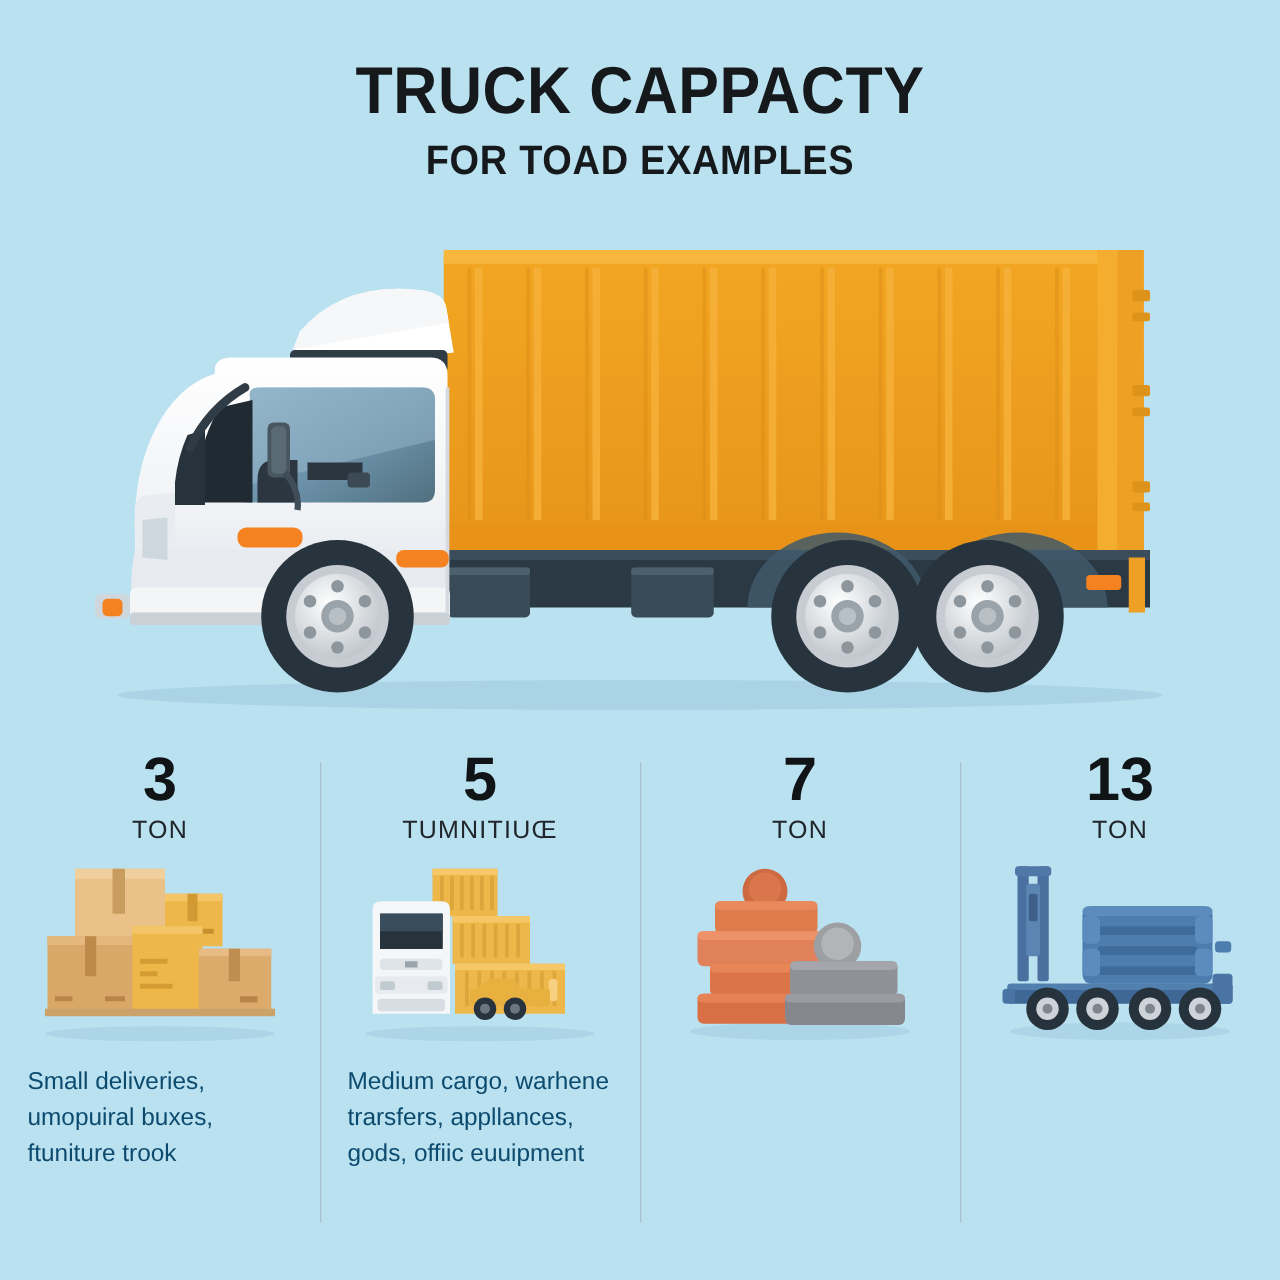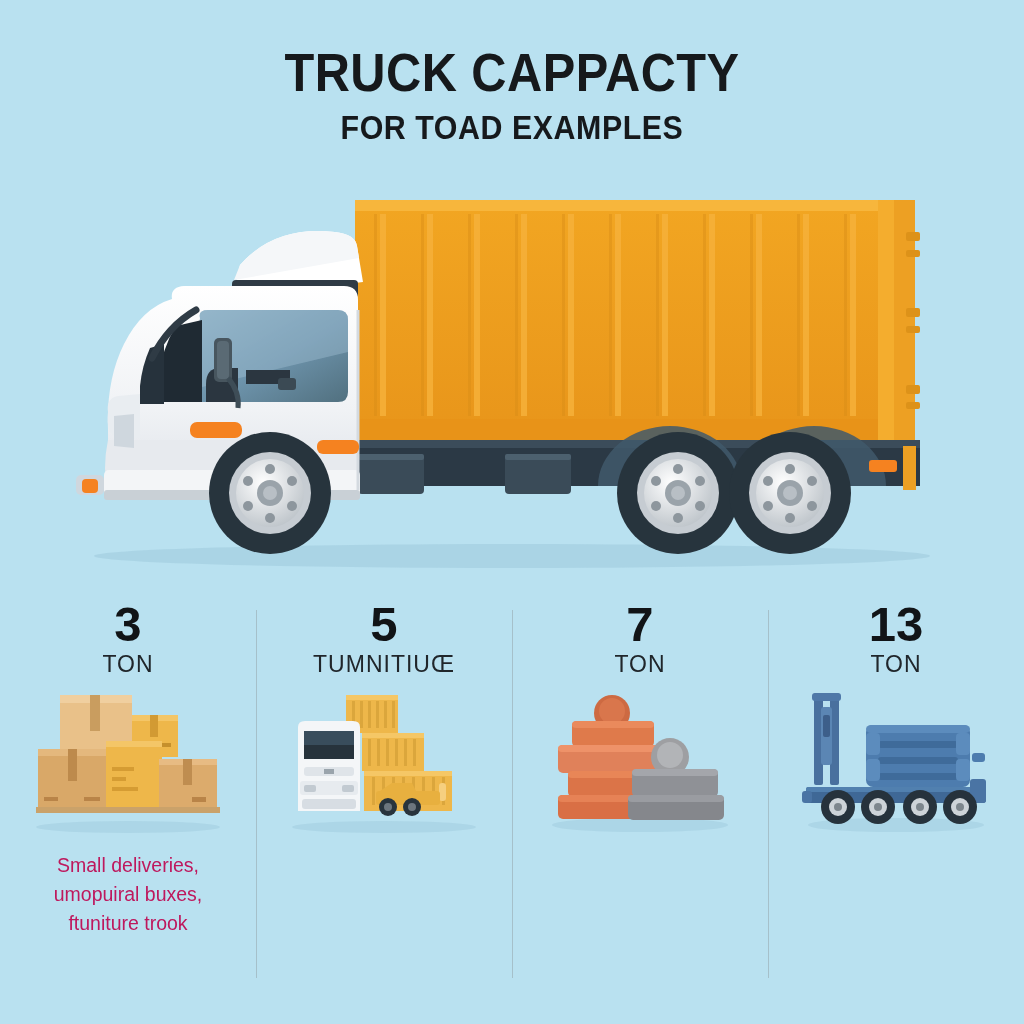--- a/index.html
+++ b/index.html
@@ -44,32 +44,32 @@
   .col + .col::before{
     content:"";position:absolute;left:0;top:14px;width:1px;height:368px;
     background:#9fb4bd;opacity:.75;
   }
   .col-num{
     font-size:49px;line-height:52px;font-weight:bold;color:#111417;
     font-family:"Liberation Sans Narrow","Liberation Sans",sans-serif;
     margin-top:2px;
   }
   .col-unit{
-    font-size:23px;line-height:22px;color:#20262b;letter-spacing:1px;
+    font-size:20px;line-height:22px;color:#20262b;letter-spacing:1px;
     font-family:"Liberation Sans Narrow","Liberation Sans",sans-serif;
     margin-top:3px;
   }
   .col-art{
     width:100%;height:150px;margin-top:12px;
     display:flex;align-items:flex-end;justify-content:center;
   }
   .col-art svg{display:block;}
   .col-desc{
-    margin-top:14px;width:212px;text-align:center;
-    font-size:19.5px;line-height:29px;color:#be185d;
+    margin-top:14px;width:212px;
+    font-size:19.5px;line-height:29px;color:#0c4a6e;
     font-family:"Liberation Sans Narrow","Liberation Sans",sans-serif;
   }
 </style>
 </head>
 <body>
 
 <div id="canvas">
 
   <div class="title-block">
     <div class="title-main">TRUCK CAPPACTY</div>
@@ -381,20 +381,21 @@
             <path d="M20 44 l50 0 l0 14 l-50 0 z" fill="#3e5464" opacity="0.8"></path>
             <rect x="20" y="80" width="50" height="9" rx="3" fill="#dfe4e9"></rect>
             <rect x="16" y="94" width="58" height="14" rx="3" fill="#e7ebef"></rect>
             <rect x="18" y="112" width="54" height="10" rx="3" fill="#d7dde3"></rect>
             <rect x="20" y="98" width="12" height="7" rx="2" fill="#c2cad1"></rect>
             <rect x="58" y="98" width="12" height="7" rx="2" fill="#c2cad1"></rect>
             <rect x="40" y="82" width="10" height="5" fill="#9aa4ac"></rect>
           </g>
         </svg>
       </div>
+      <div class="col-desc">Medium cargo, warhene trarsfers, appllances, gods, offiic euuipment</div>
     </div>
 
     <div class="col">
       <div class="col-num">7</div>
       <div class="col-unit">TON</div>
       <div class="col-art">
         <svg width="200" height="150" viewBox="0 0 200 150">
           <ellipse cx="100" cy="138" rx="88" ry="7" fill="#9fcbdd" opacity="0.5"></ellipse>
 
           <g>

